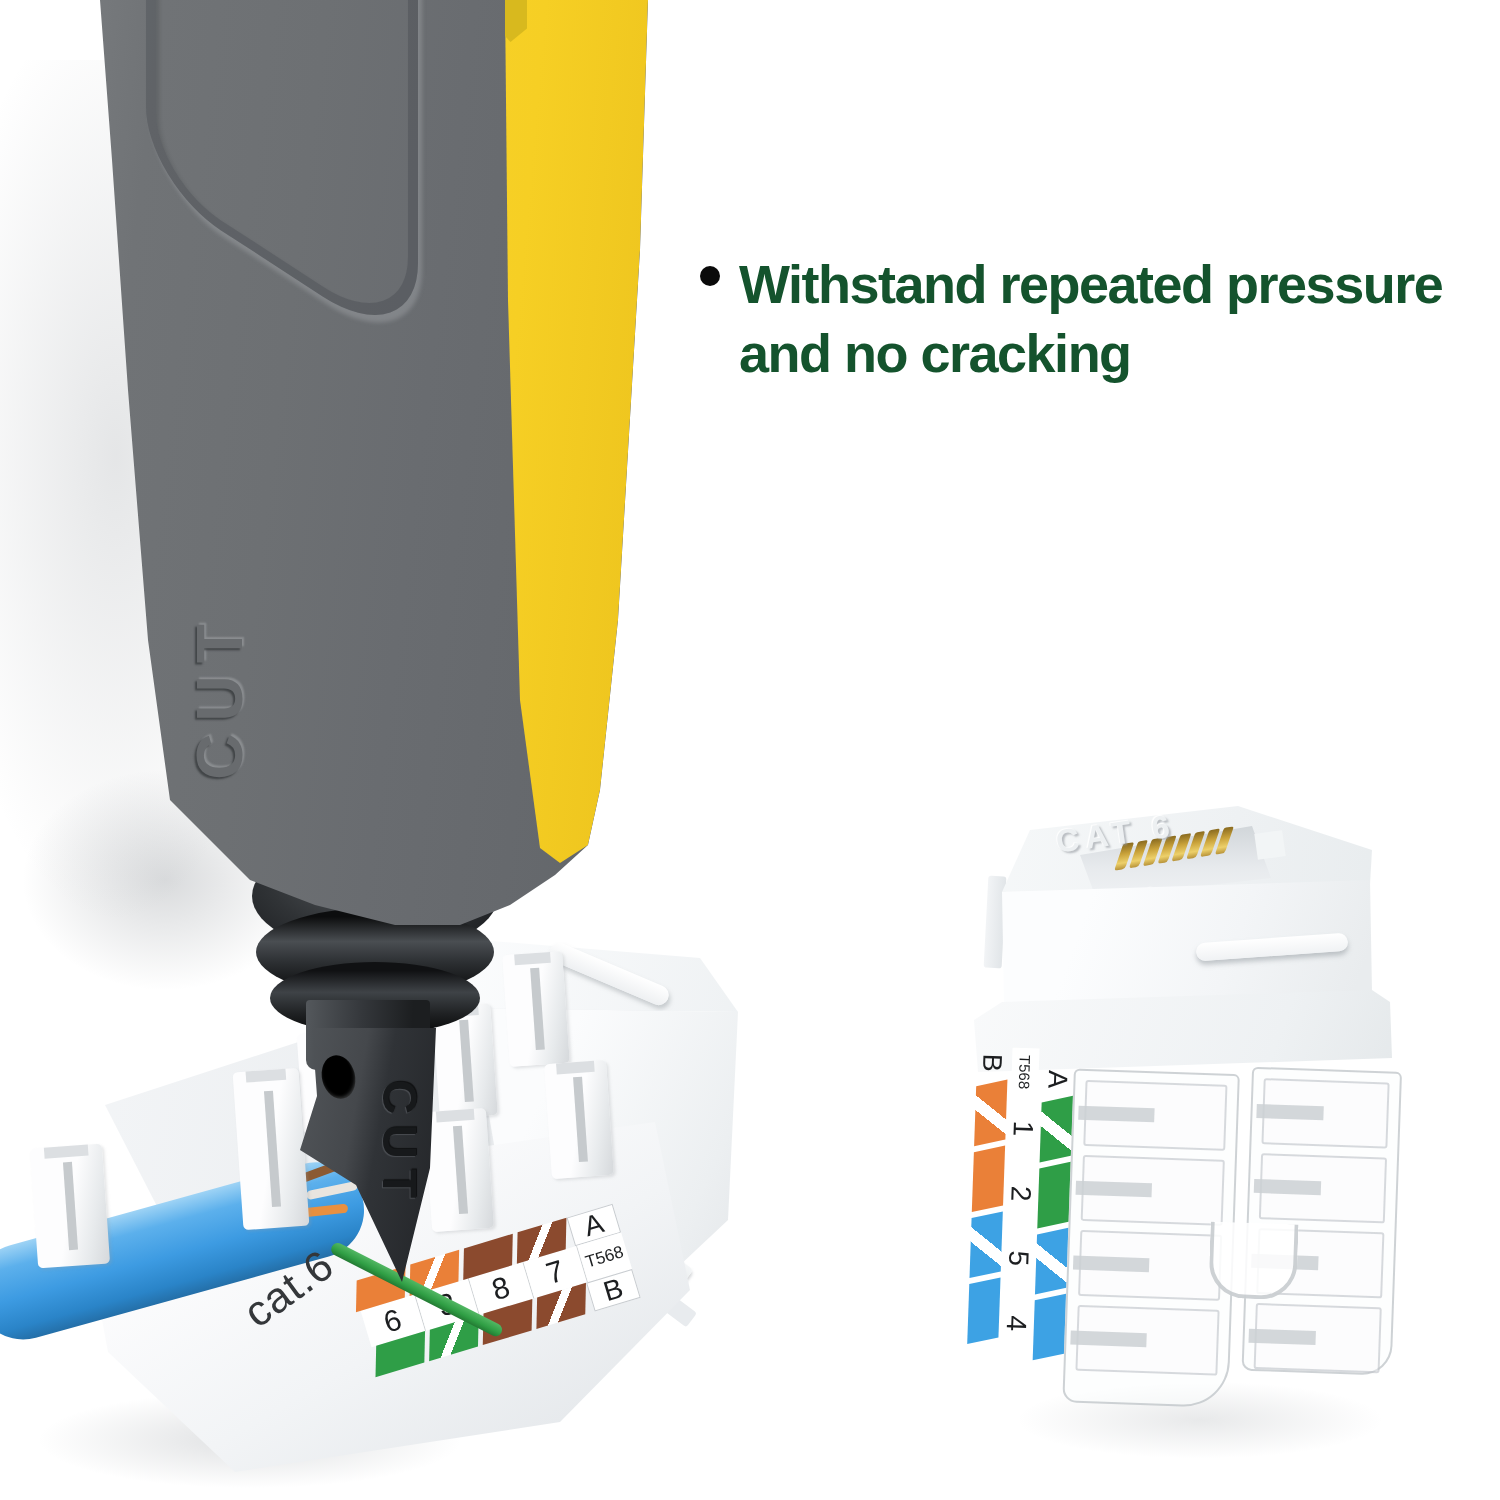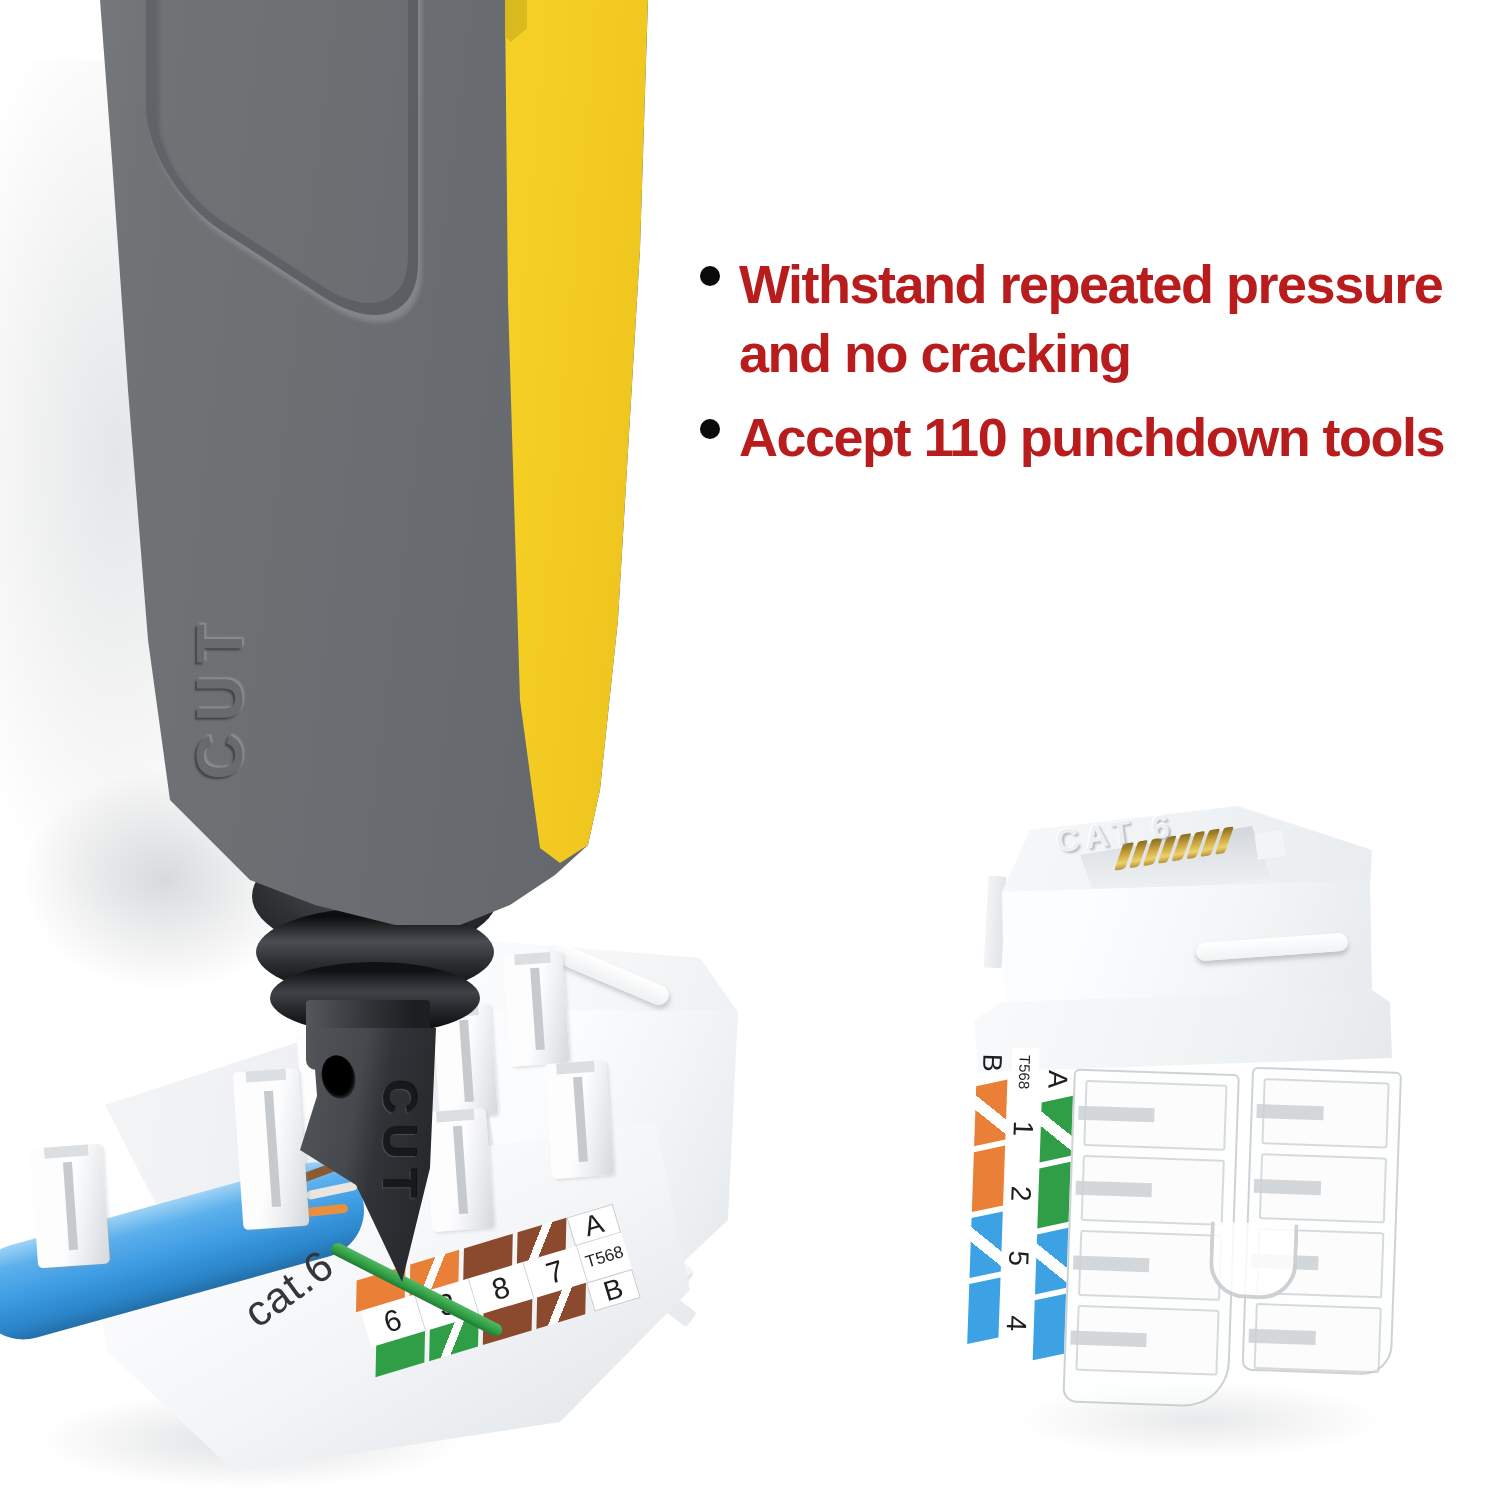--- a/index.html
+++ b/index.html
@@ -5,21 +5,21 @@
 <style>
   html,body { margin:0; padding:0; background:#ffffff; }
   .canvas { position:relative; width:1500px; height:1500px; background:#ffffff;
             font-family:"Liberation Sans", sans-serif; overflow:hidden; }
   .abs { position:absolute; }
 
   
   .features { position:absolute; left:700px; top:250px; }
   .feature-item { display:flex; align-items:flex-start; gap:19px; margin-bottom:16px; }
   .feature-bullet { width:20px; height:20px; border-radius:50%; background:#0a0a0a; margin-top:16px; flex:0 0 auto; }
-  .feature-text { font-size:54px; font-weight:bold; color:#b91c1c; line-height:1.27;
+  .feature-text { font-size:54px; font-weight:bold; color:#14532d; line-height:1.27;
                   letter-spacing:-1.5px; white-space:pre-line; width:760px; }
 
   
   .shadow-tool-left { left:-70px; top:60px; width:300px; height:880px;
       background:radial-gradient(ellipse at 62% 45%, rgba(123,129,135,0.20), rgba(123,129,135,0) 68%); }
   .shadow-tool-corner { left:10px; top:760px; width:310px; height:240px;
       background:radial-gradient(ellipse, rgba(118,124,130,0.28), rgba(118,124,130,0) 65%); }
   .shadow-left-jack { left:30px; top:1390px; width:440px; height:100px;
       background:radial-gradient(ellipse, rgba(128,134,140,0.25), rgba(128,134,140,0) 68%); }
   .shadow-right-jack { left:1010px; top:1380px; width:380px; height:80px;
@@ -190,24 +190,20 @@
   <div class="abs shadow-tool-corner"></div>
   <div class="abs shadow-left-jack"></div>
   <div class="abs shadow-right-jack"></div>
 
   <div class="features">
     <div class="feature-item">
       <span class="feature-bullet"></span>
       <span class="feature-text">Withstand repeated pressure
 and no cracking</span>
     </div>
-    <div class="feature-item">
-      <span class="feature-bullet"></span>
-      <span class="feature-text">Accept 110 punchdown tools</span>
-    </div>
   </div>
 
   <div>
     <div class="abs lj-back"></div>
     <div class="abs lj-cube-top"></div>
     <div class="abs lj-cube-ridge"></div>
     <div class="abs lj-cube-front"></div>
     <div class="abs lj-clip1"></div>
     <div class="abs lj-clip2"></div>
 

